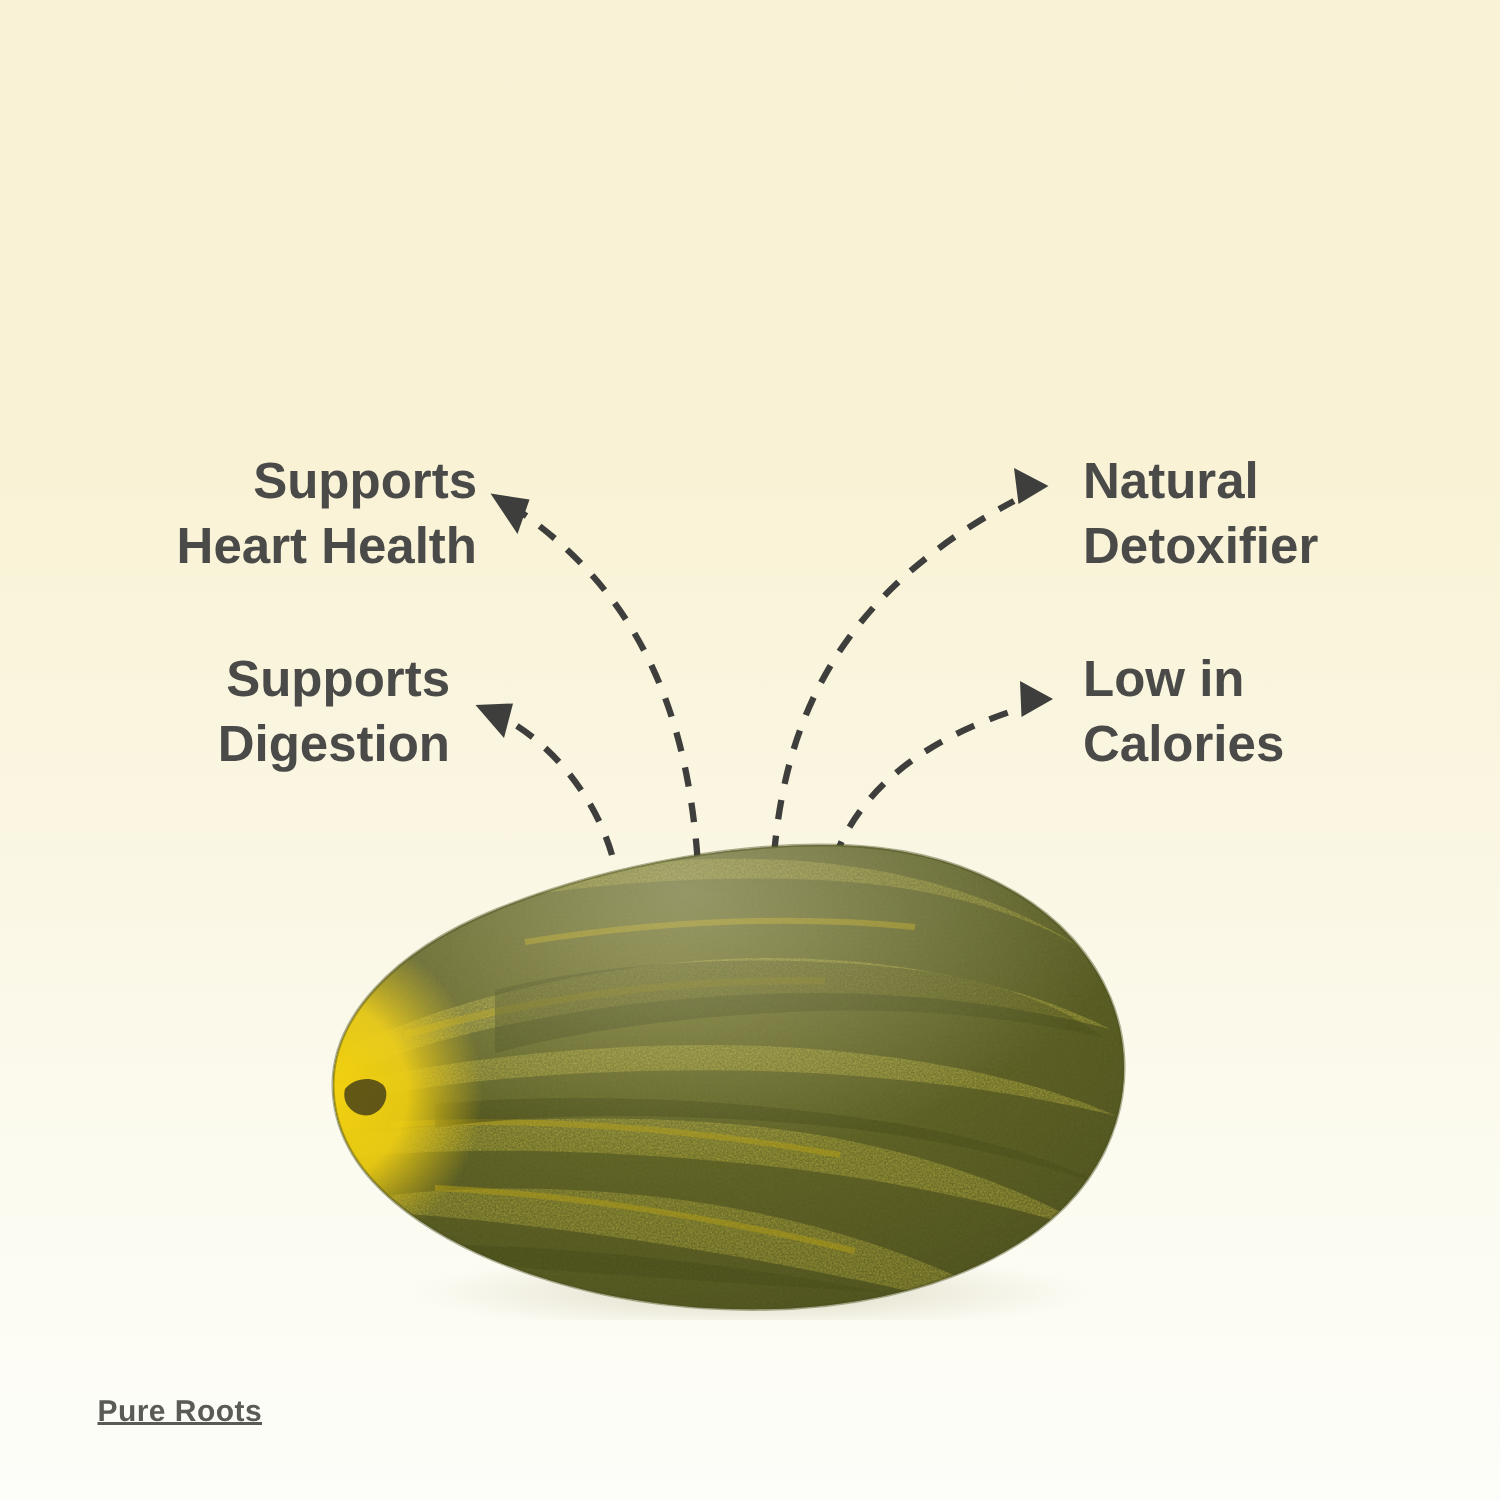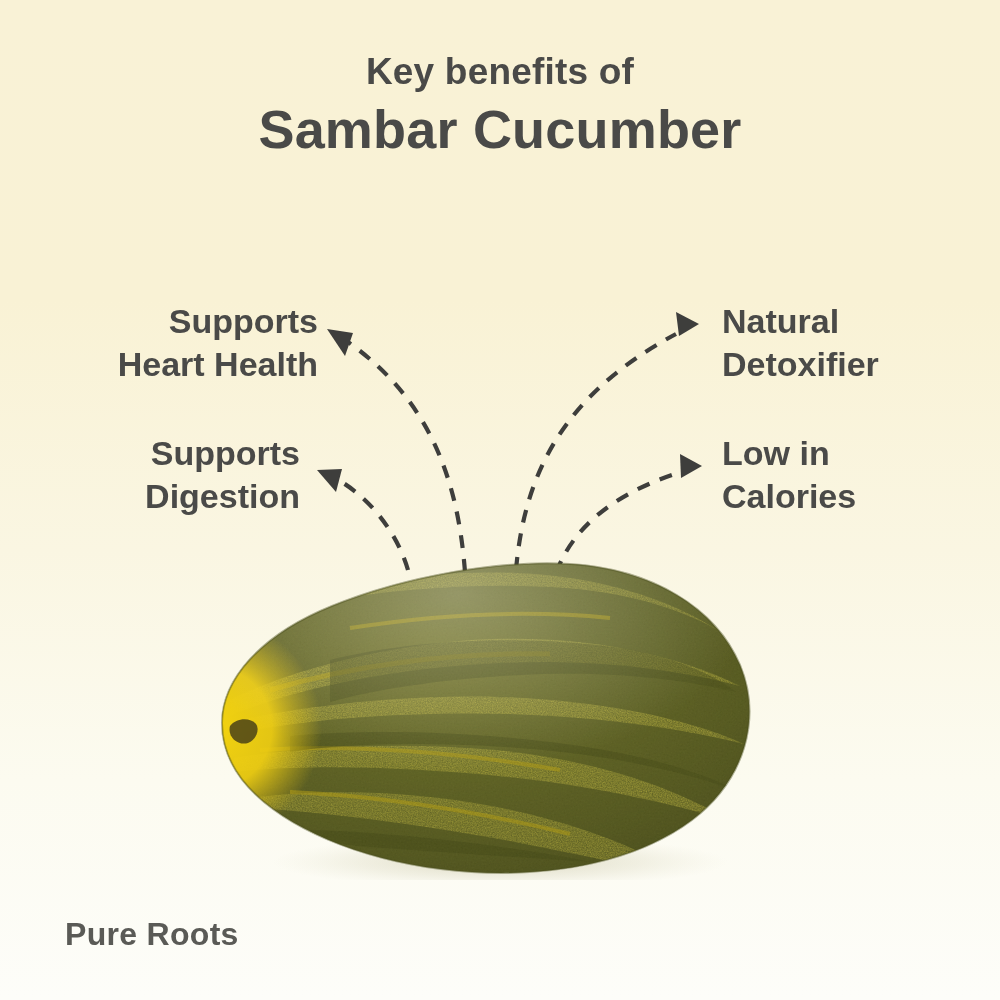--- a/index.html
+++ b/index.html
@@ -87,35 +87,32 @@
     width: 570px;
     height: 340px;
   }
   #cucumber-svg { display: block; width: 570px; height: 340px; }
 
   
   #footer-brand {
     position: absolute;
     left: 65px;
     bottom: 47px;
-    font-size: 32px;
+    font-size: 20px;
     font-weight: bold;
     color: #5A5A56;
     letter-spacing: 0.3px;
+    text-decoration: underline;
   }
 </style>
 </head>
 <body>
 
 <div id="poster">
 
-  <div class="title-block">
-    <div class="title-line1">Key benefits of</div>
-    <div class="title-line2">Sambar Cucumber</div>
-  </div>
 
   <div class="benefit left" id="benefit-heart">Supports
 Heart Health</div>
   <div class="benefit left" id="benefit-digestion">Supports
 Digestion</div>
   <div class="benefit right" id="benefit-detox">Natural
 Detoxifier</div>
   <div class="benefit right" id="benefit-calories">Low in
 Calories</div>
 

